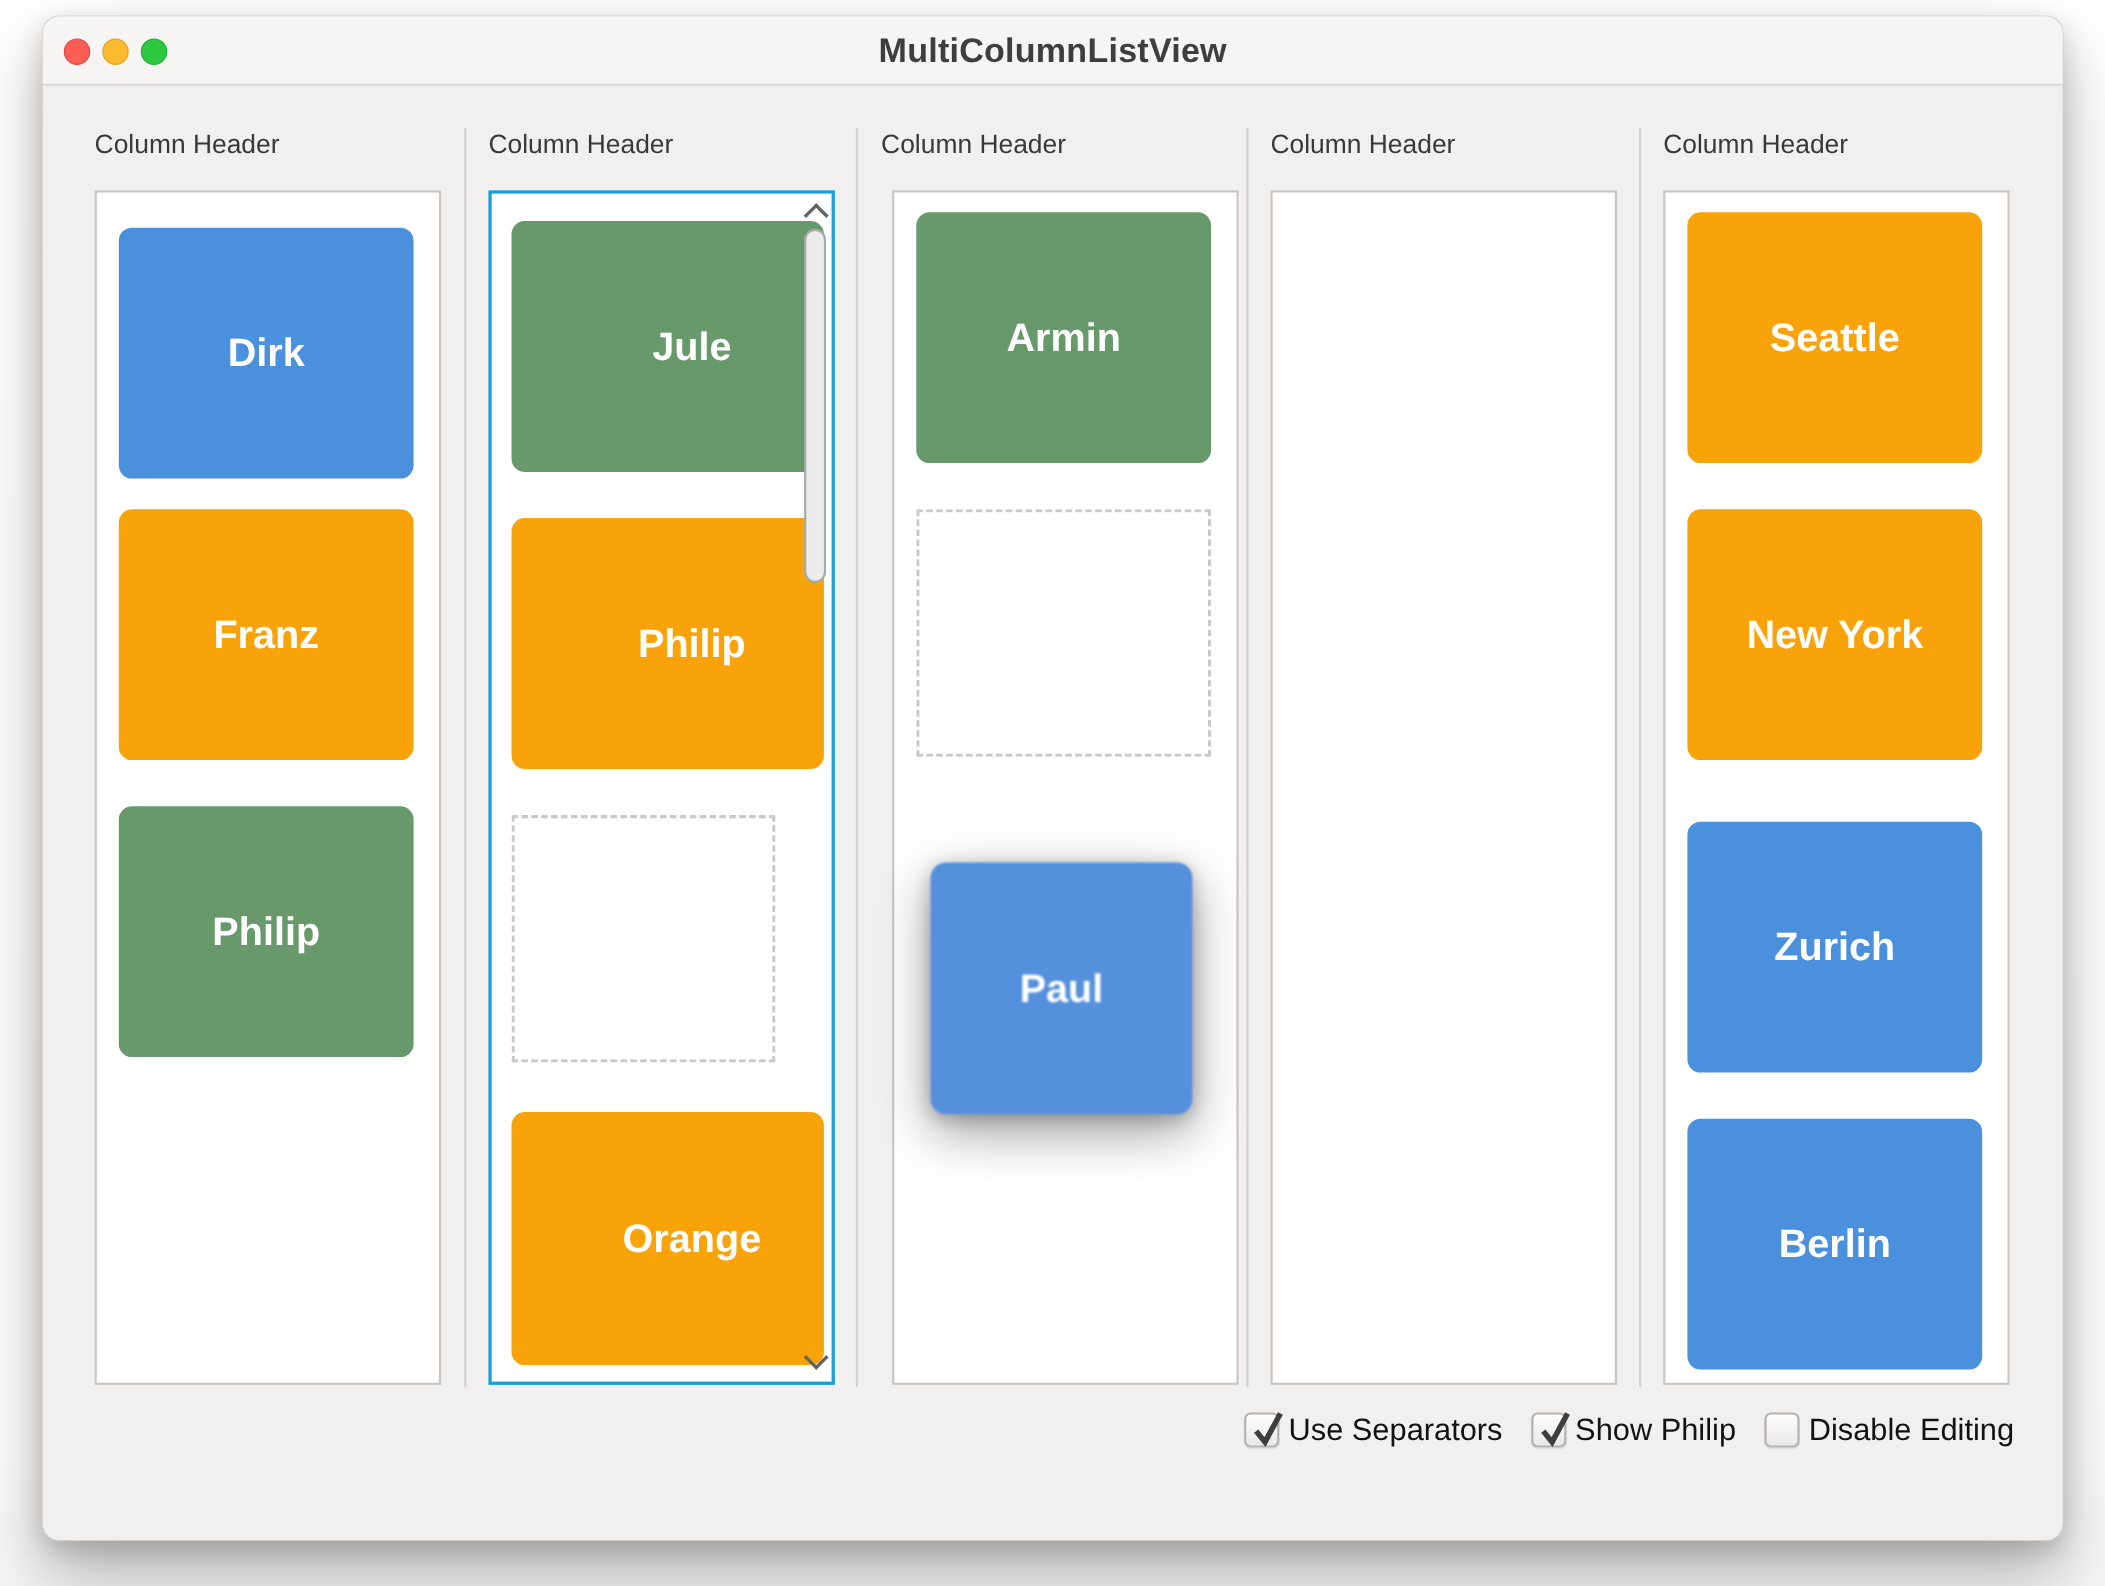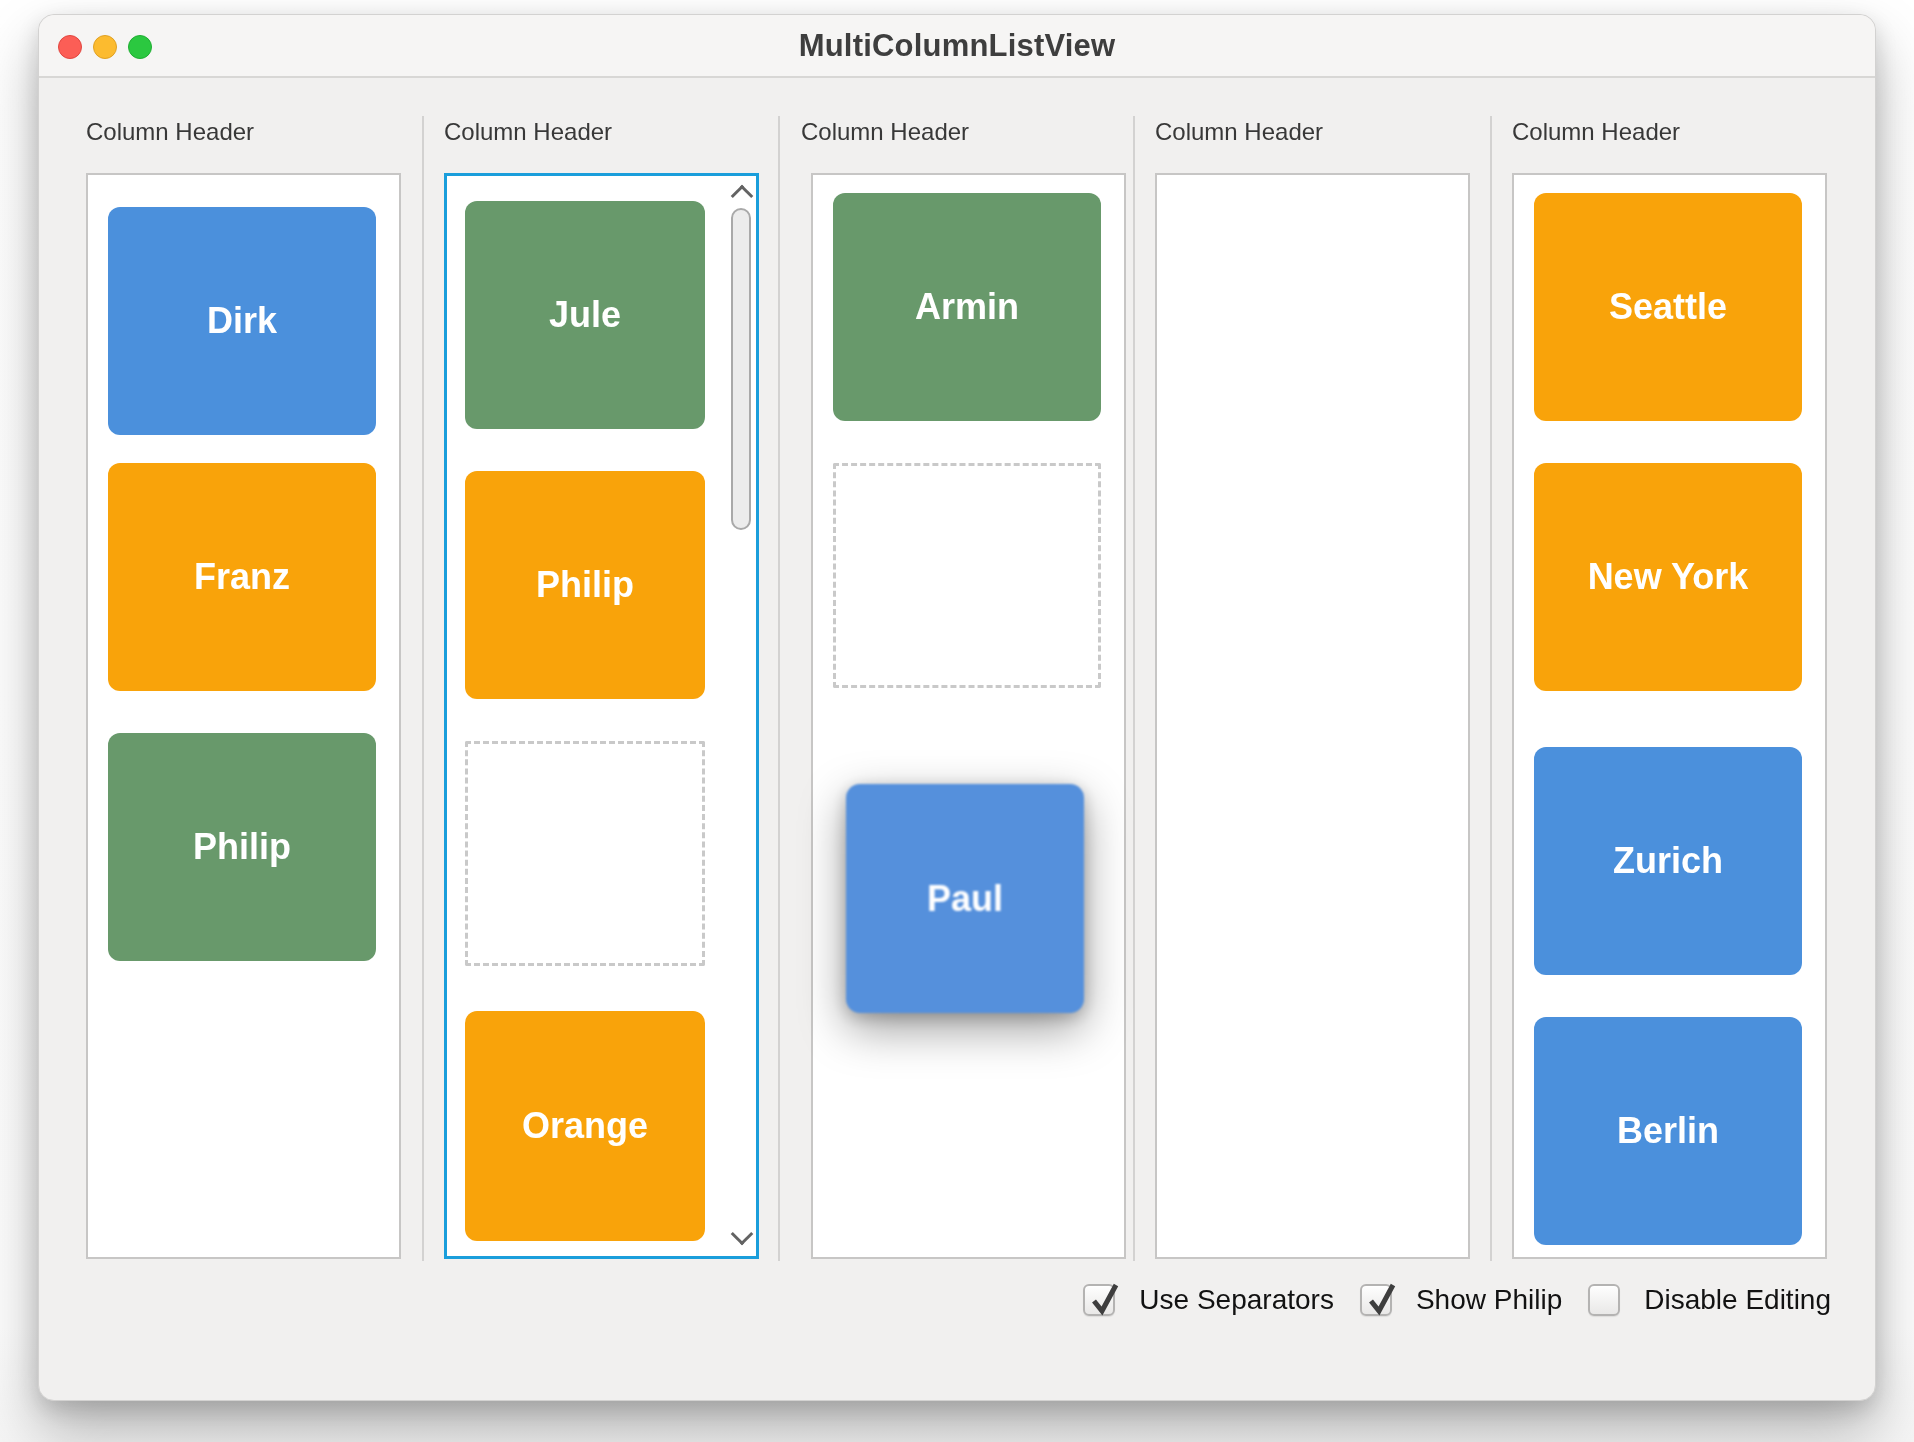--- a/index.html
+++ b/index.html
@@ -39,21 +39,21 @@
 
   .tile{
     position:absolute;left:20px;width:268px;height:228px;border-radius:12px;
     display:flex;align-items:center;justify-content:center;
     color:#ffffff;font-weight:bold;font-size:36px;
   }
   .c-blue{background:#4B90DC;margin-top:14px;}
   .c-orange{background:#F9A30A;}
   .c-green{background:#68996B;}
 
-  .narrow{left:18px;width:240px;}
+  .narrow{left:18px;width:240px;padding-left:44px;}
 
   .placeholder{
     position:absolute;border:3px dashed #C9C9C9;border-radius:2px;
     background:transparent;box-sizing:border-box;
   }
 
   .tile-drag{
     position:absolute;left:33px;top:609px;width:238px;height:229px;border-radius:14px;
     background:#5590DC;display:flex;align-items:center;justify-content:center;
     color:#fff;font-weight:bold;font-size:36px;
@@ -72,21 +72,21 @@
   .thumb{
     position:absolute;left:3px;top:32px;width:20px;height:322px;
     background:#ECECEC;border:2px solid #A9A9A9;border-radius:12px;box-sizing:border-box;
   }
 
   
   .footer{
     position:absolute;top:1263px;right:44px;height:44px;
     display:flex;align-items:center;gap:26px;
   }
-  .cb-group{display:flex;align-items:center;gap:24px;}
+  .cb-group{display:flex;align-items:center;gap:8px;}
   .cb{
     position:relative;width:32px;height:32px;border-radius:6px;
     border:2px solid #B4B3B2;box-sizing:border-box;
     background:linear-gradient(#FEFEFE,#E9E8E7);
     box-shadow:inset 0 1px 0 #fff,0 1px 1px rgba(0,0,0,0.08);
   }
   .cb svg{position:absolute;left:1px;top:-9px;overflow:visible;}
   .cb-label{font-size:28px;color:#121212;}
 </style>
 </head>

